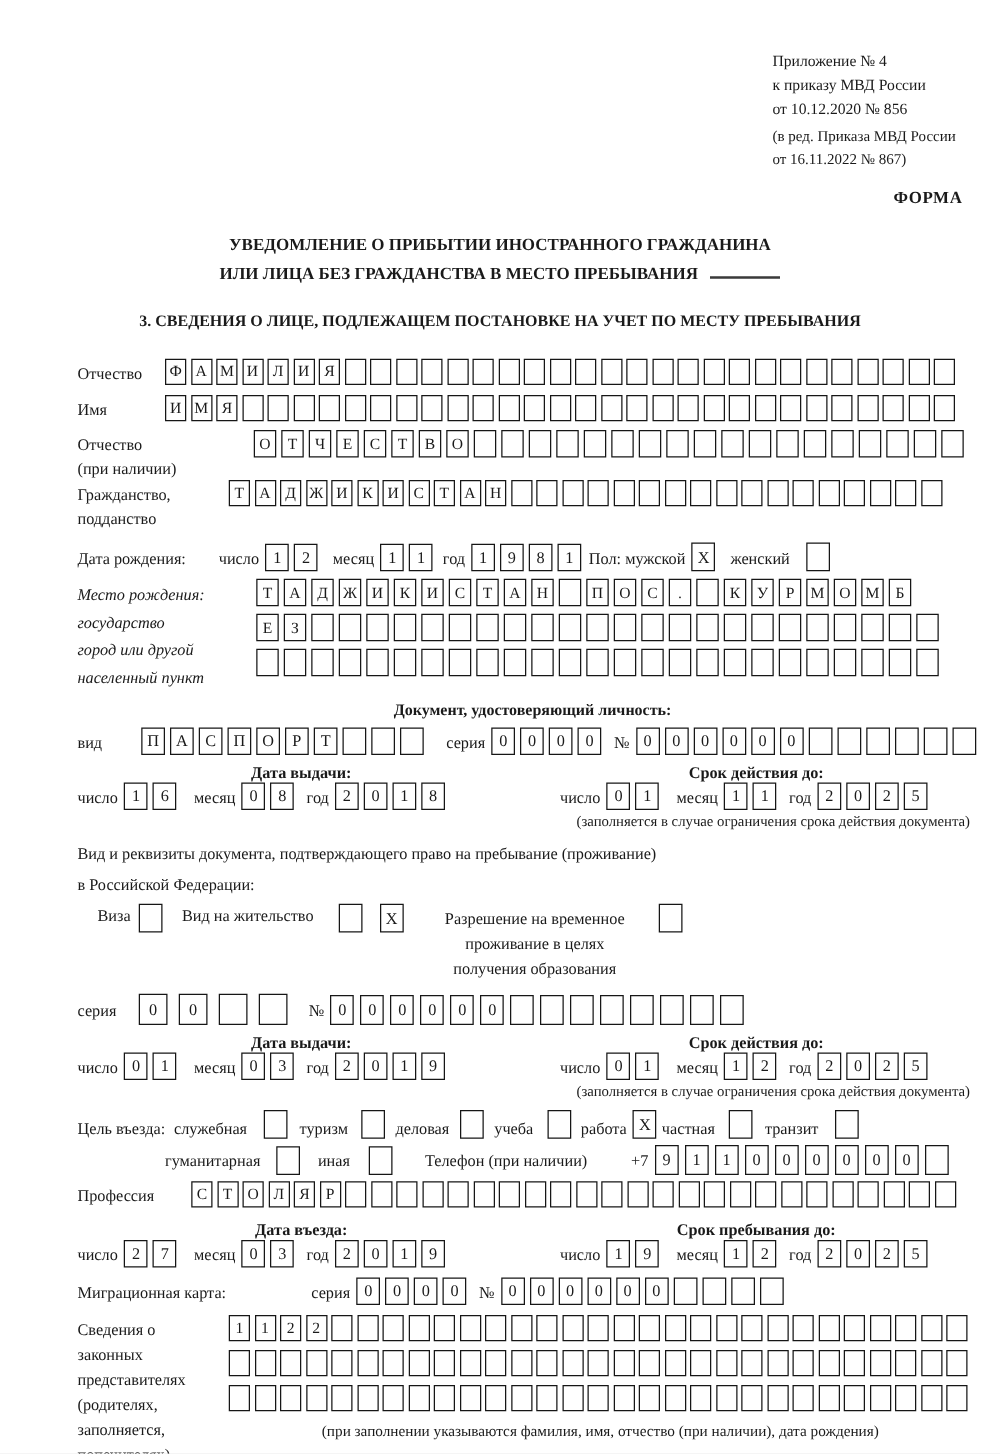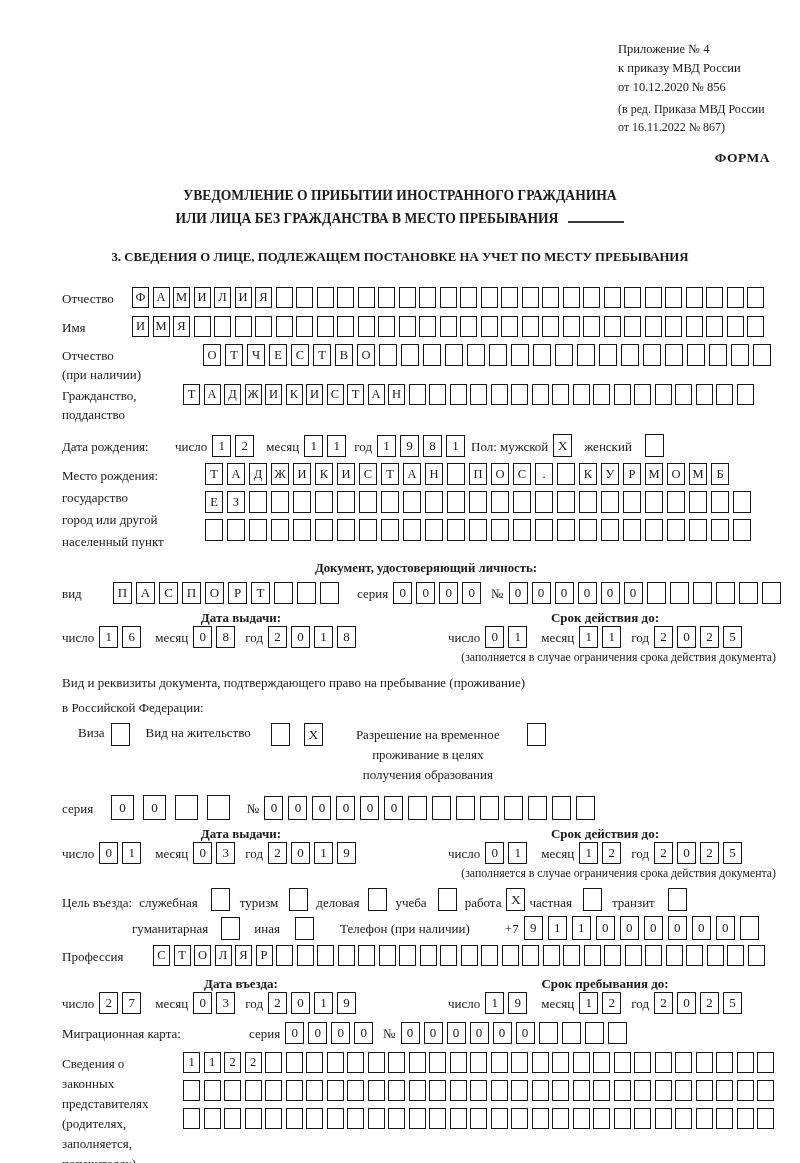--- a/index.html
+++ b/index.html
@@ -231,21 +231,21 @@
           <div class="cell">8</div>
           <div class="cell">1</div>
         </div>
       <span class="dlabel" style="margin-left:2px;">Пол: мужской</span>
       <div class="checkbox">X</div>
       <span class="dlabel" style="margin-left:12px;">женский</span>
       <div class="checkbox" style="margin-left:8px;"></div>
     </div>
 
     <div class="frow" style="margin-top:6px;">
-      <div class="flabel flabel2" style="width:143px;line-height:22px;">
+      <div class="flabel flabel2" style="width:143px;line-height:22px;font-style:italic;">
         <div>Место рождения:</div>
         <div>государство</div>
         <div>город или другой</div>
         <div>населенный пункт</div>
       </div>
       <div>
         <div class="cells md">
             <div class="cell">Т</div>
             <div class="cell">А</div>
             <div class="cell">Д</div>
@@ -742,17 +742,18 @@
             <div class="cell"></div>
             <div class="cell"></div>
             <div class="cell"></div>
             <div class="cell"></div>
             <div class="cell"></div>
             <div class="cell"></div>
             <div class="cell"></div>
             <div class="cell"></div>
             <div class="cell"></div>
           </div>
+        <div class="rep-note">(при заполнении указываются фамилия, имя, отчество (при наличии), дата рождения)</div>
       </div>
     </div>
 
   </div>
 </div>
 
 </body></html>

